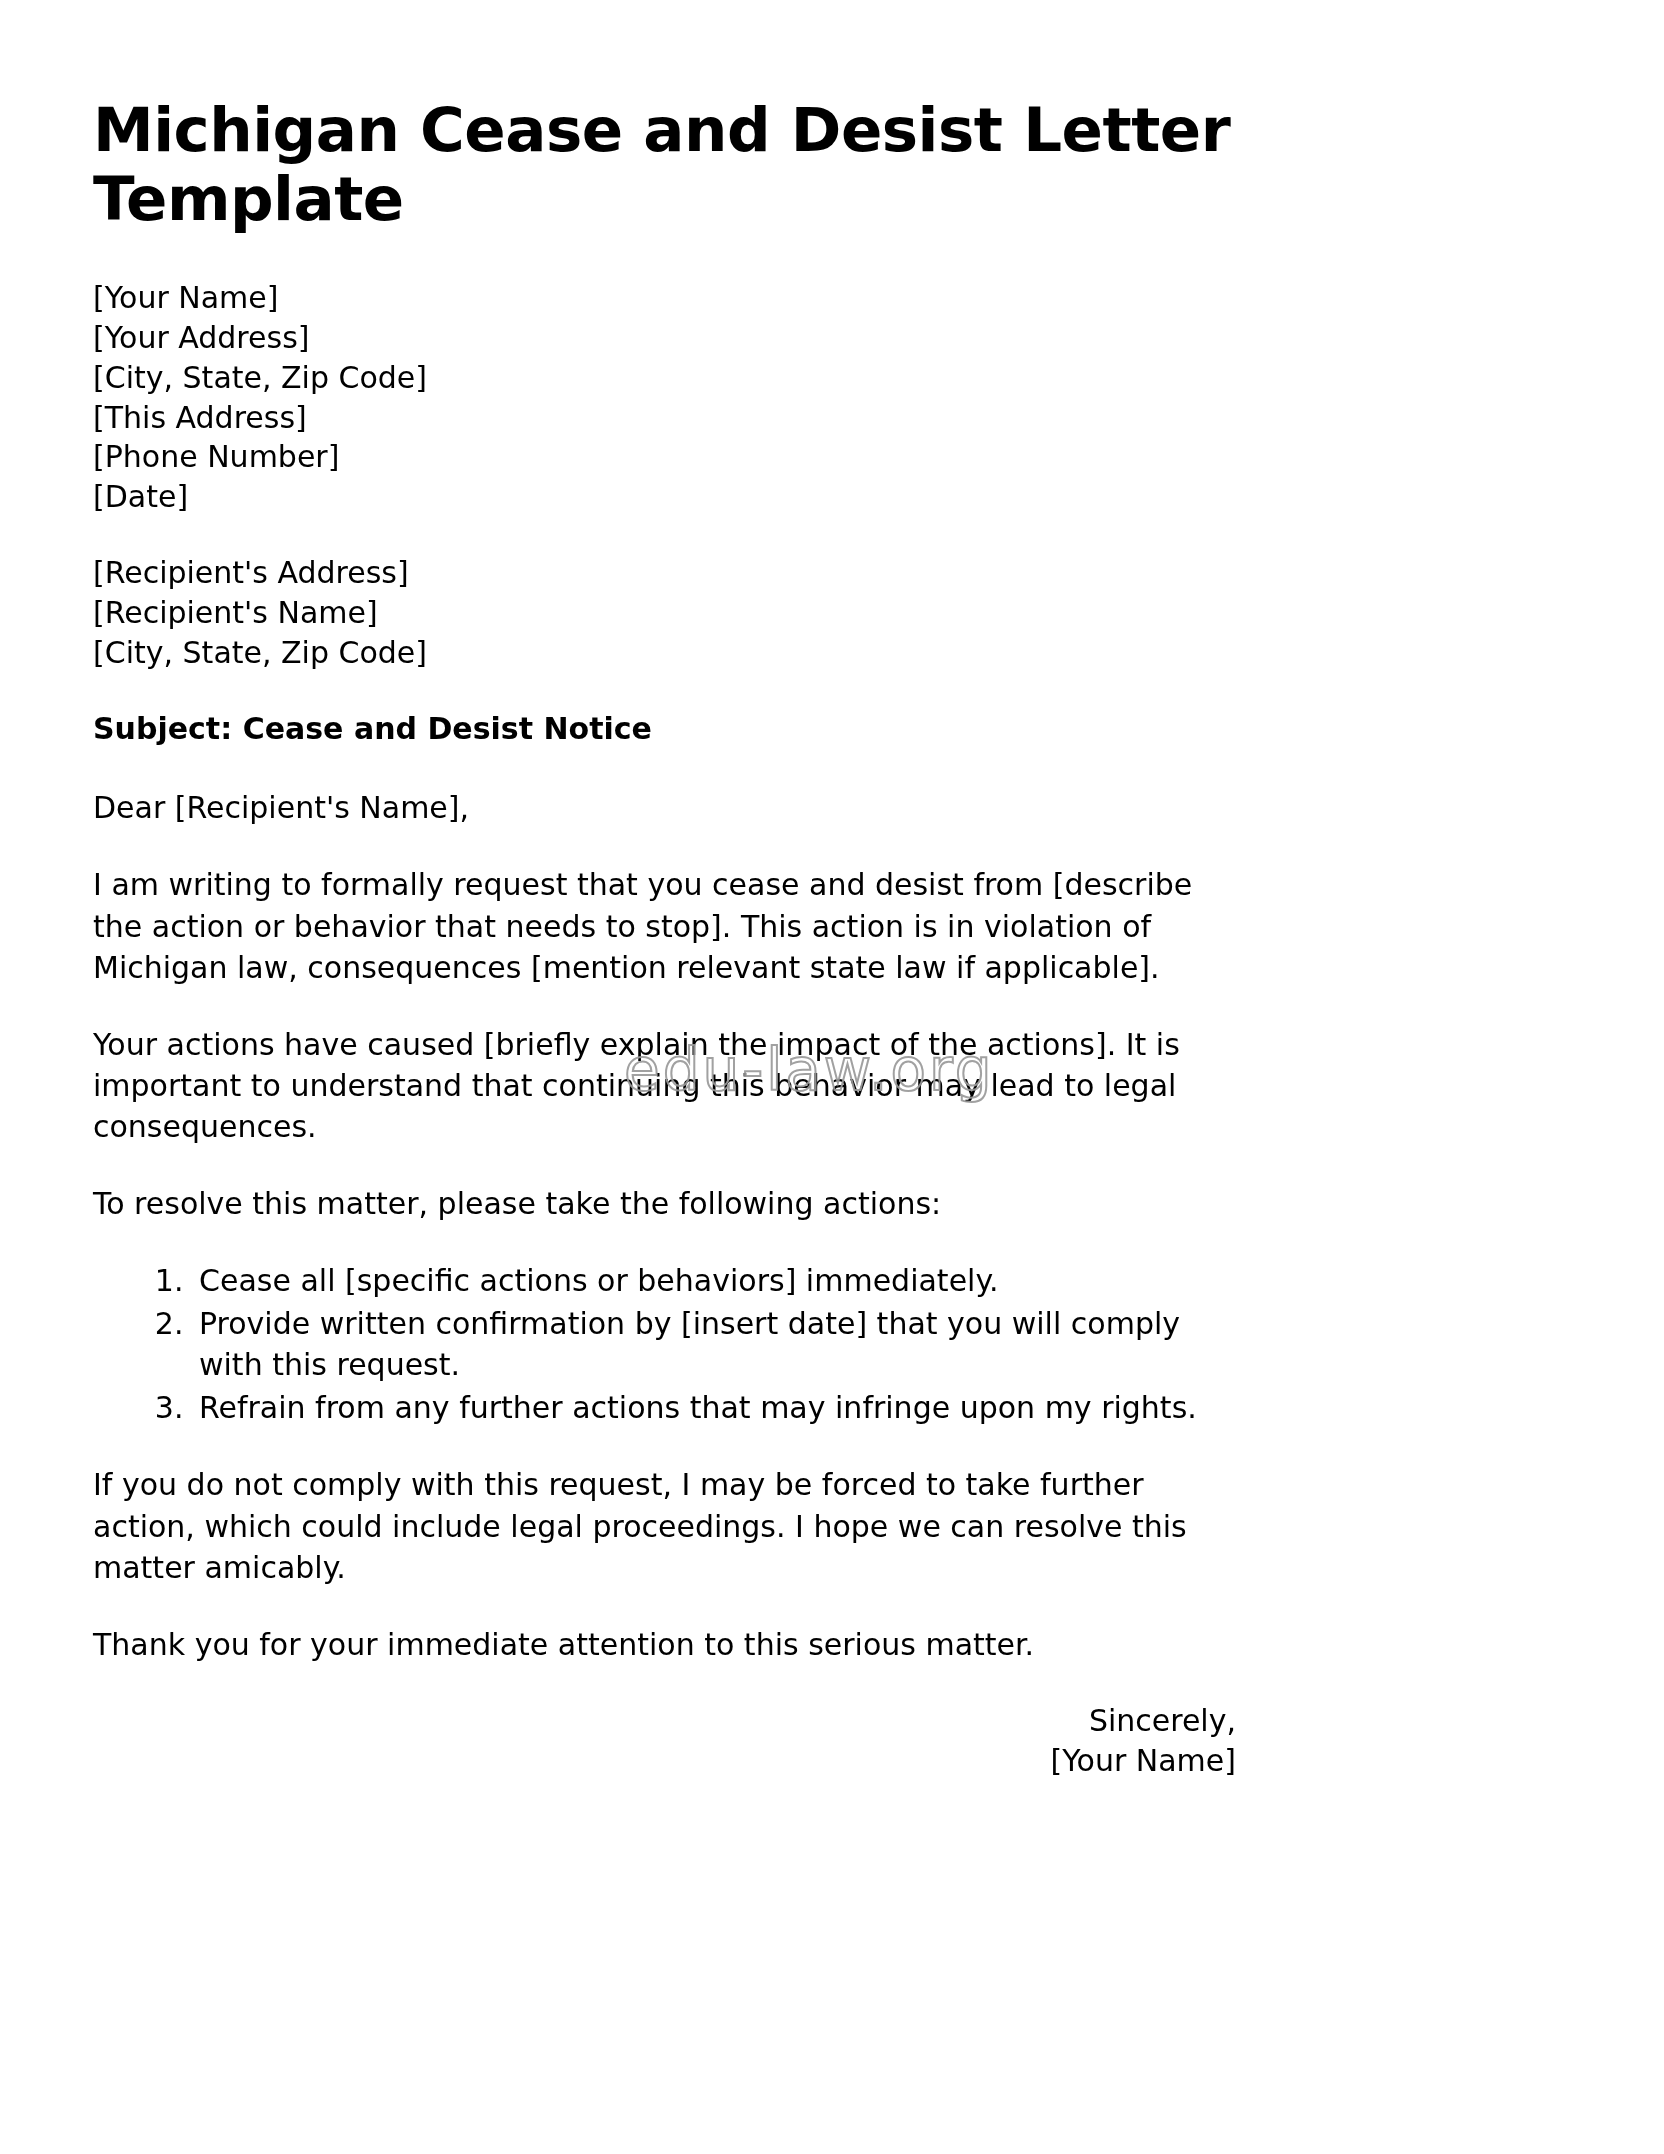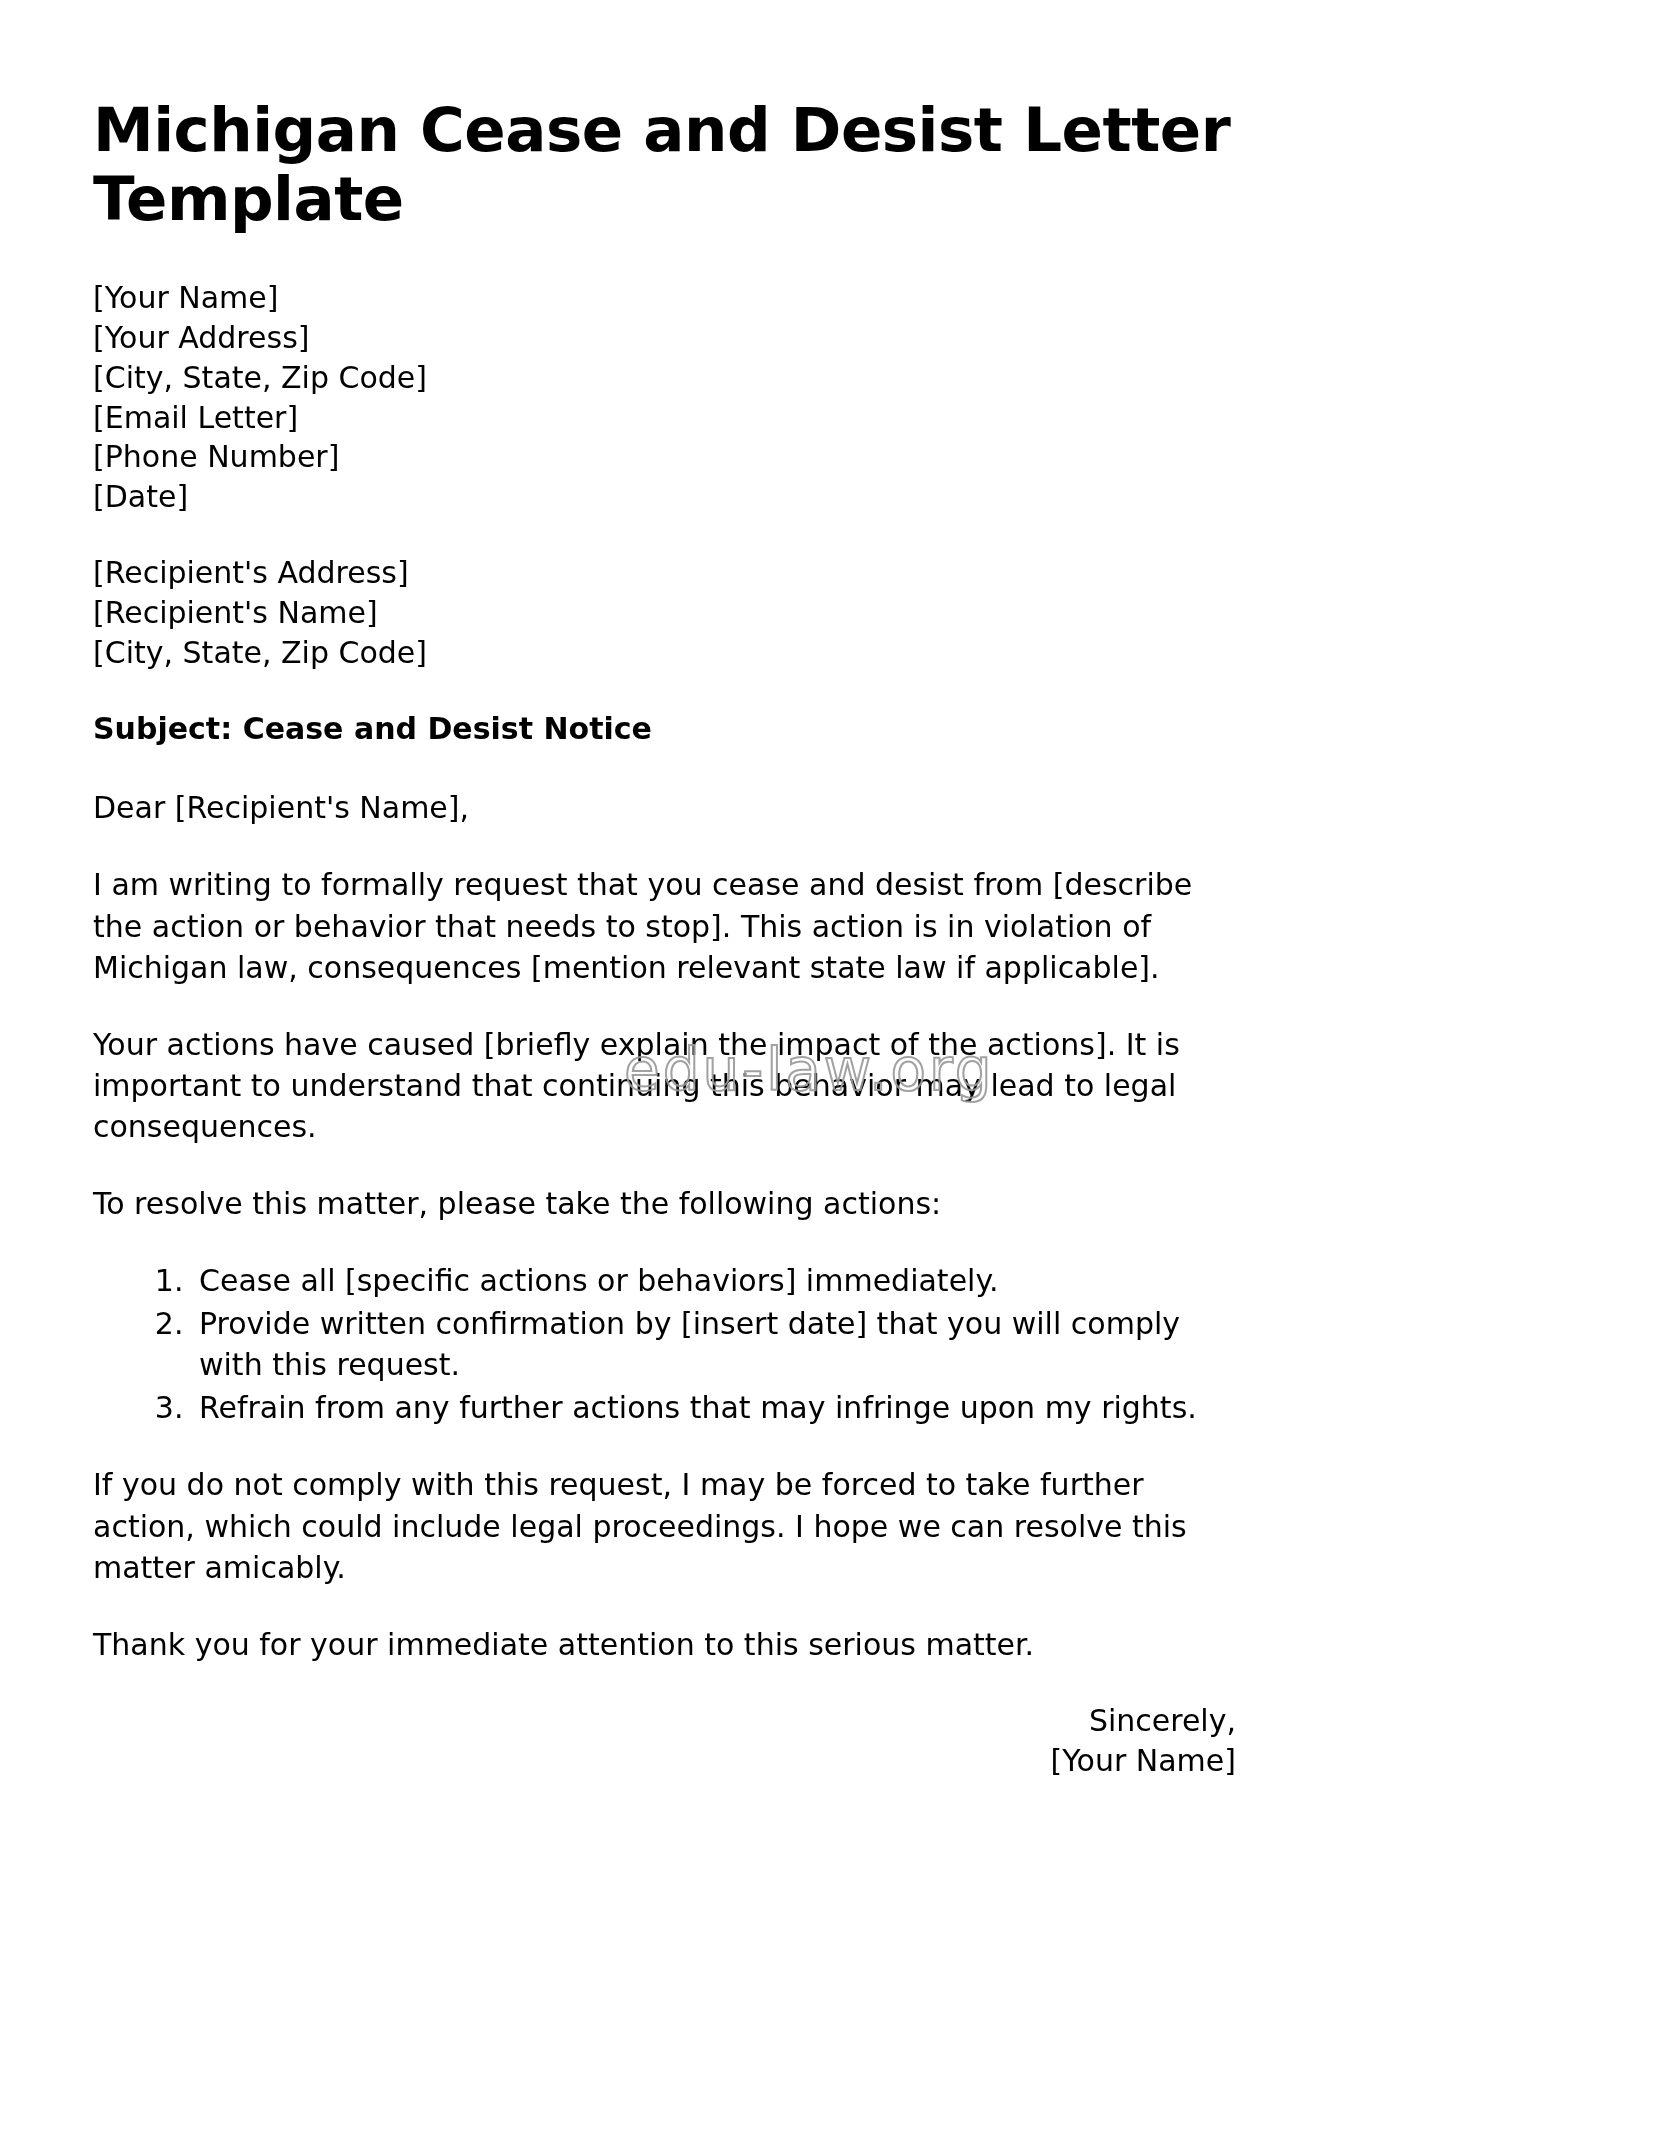--- a/index.html
+++ b/index.html
@@ -98,21 +98,21 @@
 <body>
 
 <div class="page">
 
   <h1 class="doc-title">Michigan Cease and Desist Letter Template</h1>
 
   <div class="addr-block">
     <div class="line">[Your Name]</div>
     <div class="line">[Your Address]</div>
     <div class="line">[City, State, Zip Code]</div>
-    <div class="line">[Email Letter]</div>
+    <div class="line">[This Address]</div>
     <div class="line">[Phone Number]</div>
     <div class="line">[Date]</div>
   </div>
 
   <div class="addr-block">
     <div class="line">[Recipient's Address]</div>
     <div class="line">[Recipient's Name]</div>
     <div class="line">[City, State, Zip Code]</div>
   </div>
 

